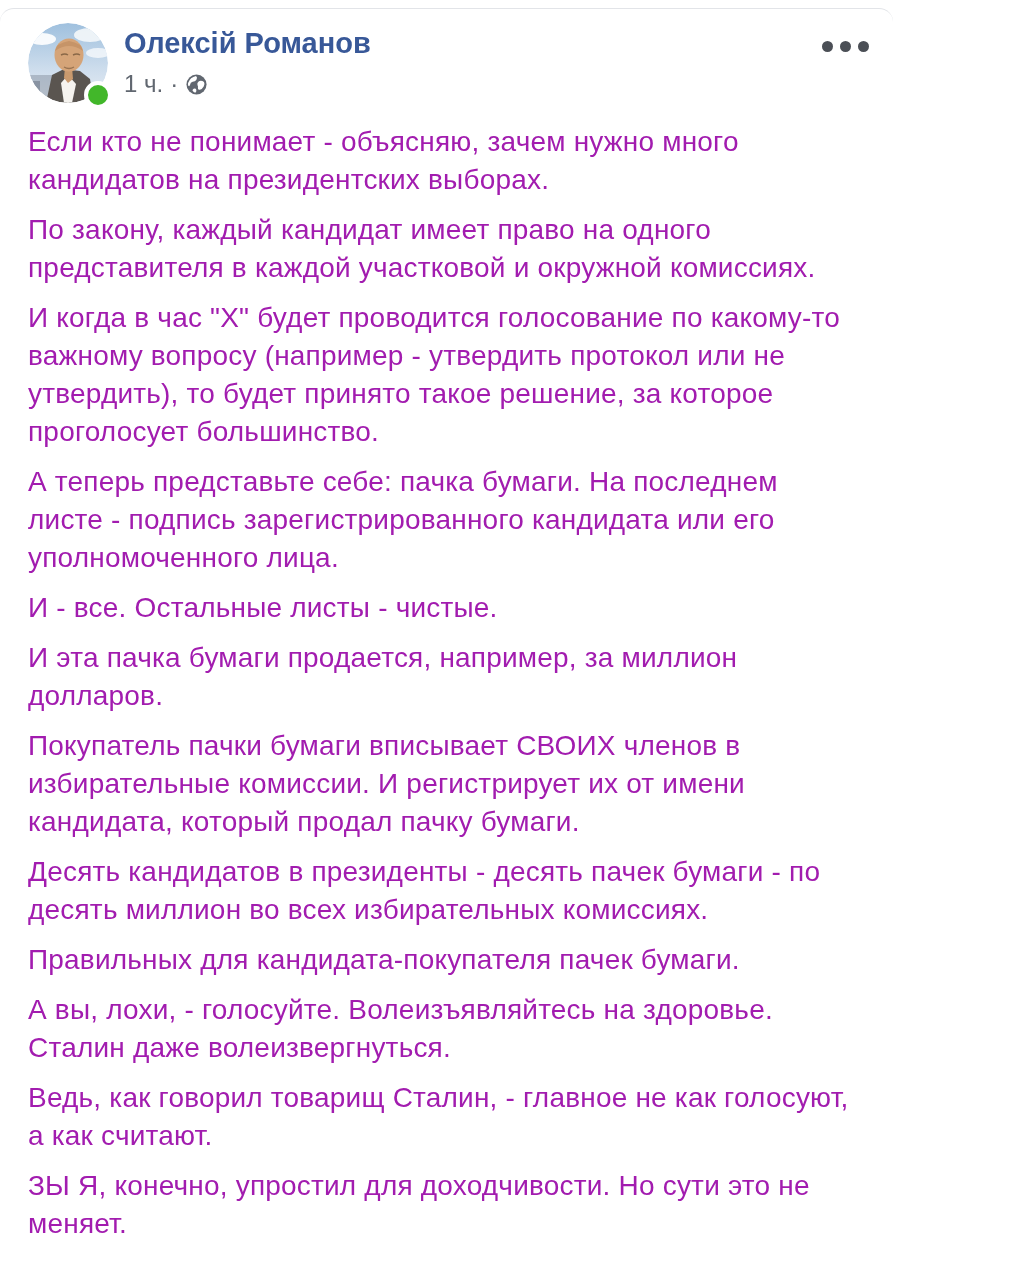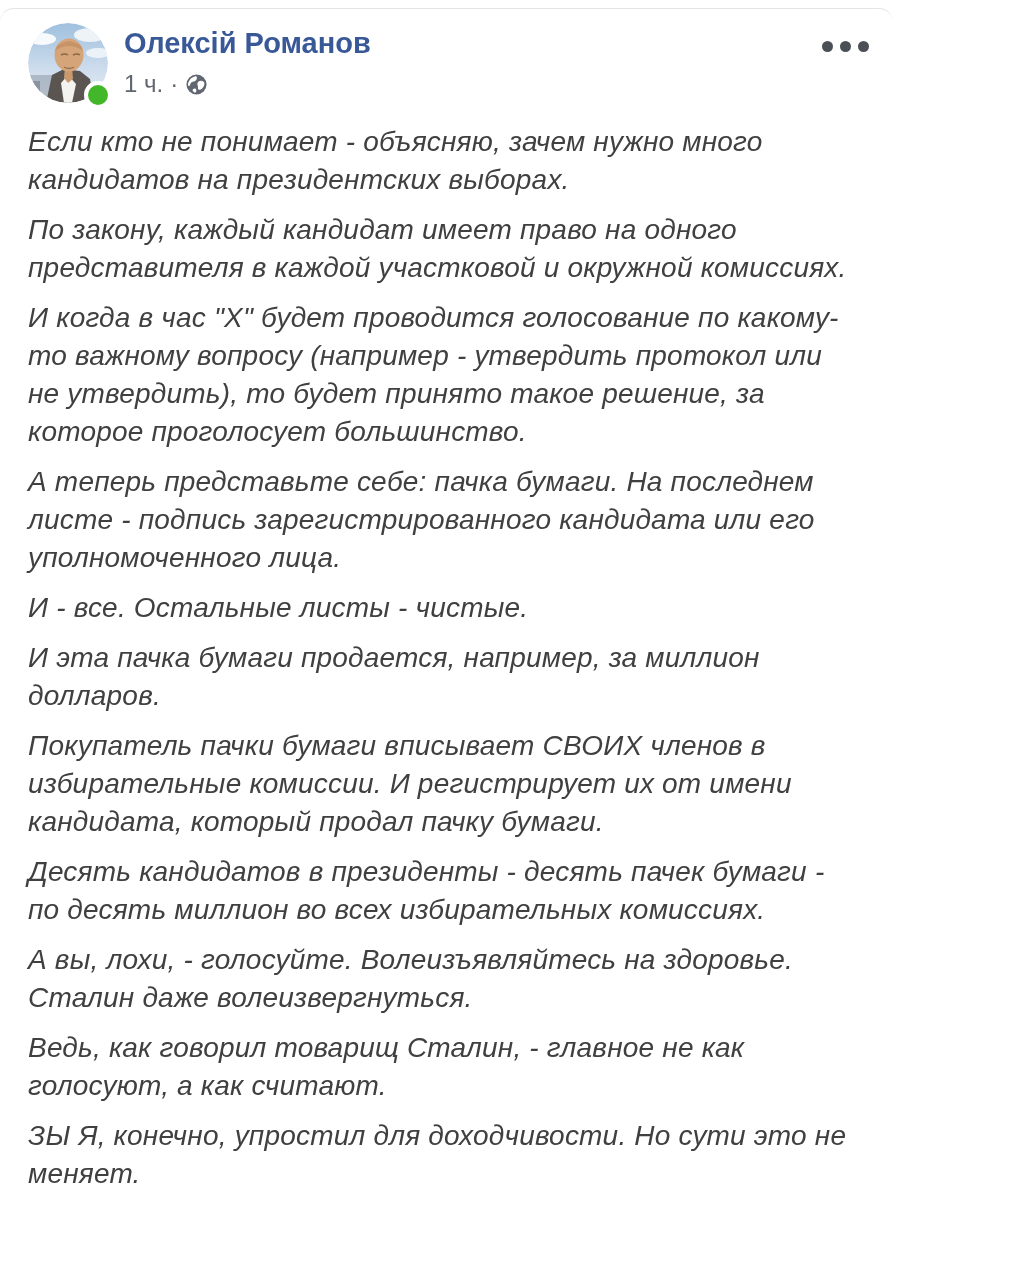--- a/index.html
+++ b/index.html
@@ -85,23 +85,22 @@
     width: 11px;
     height: 11px;
     border-radius: 50%;
     background: #4b4f56;
   }
   
   .post-body {
     padding: 20px 44px 26px 28px;
     font-size: 28px;
     line-height: 38px;
-    color: #404040;
+    color: #a21caf;
     letter-spacing: 0.2px;
-    font-style: italic;
   }
   .post-body p {
     margin: 0 0 12px 0;
   }
   .post-body p:last-child {
     margin-bottom: 12px;
   }
 </style>
 </head>
 <body>
@@ -168,18 +167,19 @@
 
   <div class="post-body">
     <p>Если кто не понимает - объясняю, зачем нужно много кандидатов на президентских выборах.</p>
     <p>По закону, каждый кандидат имеет право на одного представителя в каждой участковой и окружной комиссиях.</p>
     <p>И когда в час "Х" будет проводится голосование по какому-то важному вопросу (например - утвердить протокол или не утвердить), то будет принято такое решение, за которое проголосует большинство.</p>
     <p>А теперь представьте себе: пачка бумаги. На последнем листе - подпись зарегистрированного кандидата или его уполномоченного лица.</p>
     <p>И - все. Остальные листы - чистые.</p>
     <p>И эта пачка бумаги продается, например, за миллион долларов.</p>
     <p>Покупатель пачки бумаги вписывает СВОИХ членов в избирательные комиссии. И регистрирует их от имени кандидата, который продал пачку бумаги.</p>
     <p>Десять кандидатов в президенты - десять пачек бумаги - по десять миллион во всех избирательных комиссиях.</p>
+    <p>Правильных для кандидата-покупателя пачек бумаги.</p>
     <p>А вы, лохи, - голосуйте. Волеизъявляйтесь на здоровье. Сталин даже волеизвергнуться.</p>
     <p>Ведь, как говорил товарищ Сталин, - главное не как голосуют, а как считают.</p>
     <p>ЗЫ Я, конечно, упростил для доходчивости. Но сути это не меняет.</p>
   </div>
 
 </div>
 
 </body></html>

